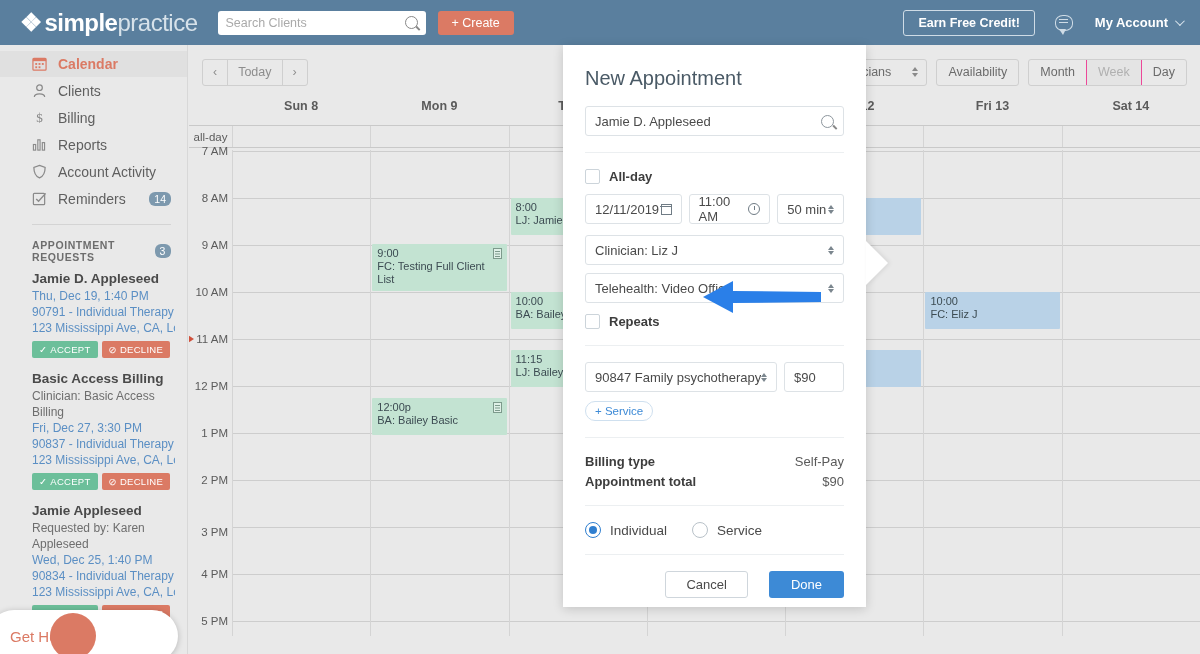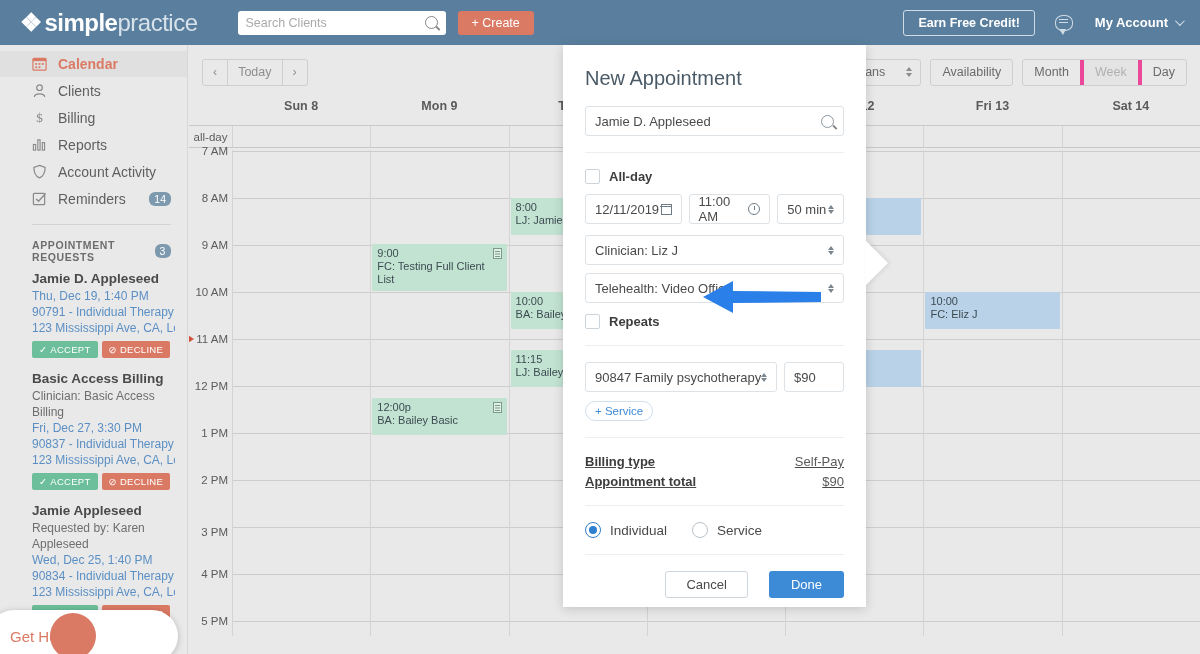--- a/index.html
+++ b/index.html
@@ -17,21 +17,21 @@
     position:absolute; left:0; top:0; width:1200px; height:45px;
     background:#5a7f9e; display:flex; align-items:center;
   }
   .logo-wrap { display:flex; align-items:center; margin-left:20px; }
   .logo-mark { color:#fff; font-size:25px; line-height:1; margin-right:2px; font-weight:bold;}
   .logo-text { font-size:24px; color:#fff; letter-spacing:-0.5px; }
   .logo-text b { font-weight:bold; }
   .logo-text span { font-weight:normal; color:#d7e2ea; }
 
   .search-box {
-    margin-left:40px; width:208px; height:24px; background:#fff;
+    margin-left:20px; width:208px; height:24px; background:#fff;
     border-radius:3px; display:flex; align-items:center; padding:0 8px;
     position:relative;
     justify-content:flex-end;
   }
   .search-box input {
     border:none; outline:none; font-size:12.5px; color:#999;
     font-family:"Liberation Sans", sans-serif; flex:1; background:transparent;
   }
   .search-box input::placeholder { color:#aaa; }
   .mag { width:13px;height:13px;border:1.5px solid #888;border-radius:50%;position:relative;flex:none;}
@@ -124,21 +124,21 @@
   }
   .spin { margin-left:auto; display:flex; flex-direction:column; gap:2px; }
   .spin i { width:0;height:0;border-left:3.5px solid transparent;border-right:3.5px solid transparent; }
   .spin i.up { border-bottom:4px solid #8a8a8a; }
   .spin i.dn { border-top:4px solid #8a8a8a; }
   .avail-btn {
     border:1px solid #cfcfcf; border-radius:3px; background:#e9e9e9; height:27px;
     display:flex;align-items:center;padding:0 11px;font-size:12.5px;color:#6b6b6b;cursor:pointer;
   }
   .viewgroup { display:flex; border:1px solid #cfcfcf; border-radius:3px; overflow:hidden; height:27px;}
-  .viewgroup > div { display:flex;align-items:center;padding:0 11px;font-size:12.5px;color:#6b6b6b;cursor:pointer;border-right:4px solid #ec4899;}
+  .viewgroup > div { display:flex;align-items:center;padding:0 11px;font-size:12.5px;color:#6b6b6b;cursor:pointer;border-right:1px solid #ec4899;}
   .viewgroup > div:last-child{border-right:none;}
   .viewgroup > div.dim { color:#b0b0b0; background:#e4e4e4; }
 
   .daynames { display:flex; height:26px; padding-left:43px; }
   .dayname { flex:1; text-align:center; font-size:12.5px; color:#5b5b5b; font-weight:bold; }
 
   .grid-wrap { position:absolute; left:0; right:0; top:80px; bottom:18px; overflow:hidden; }
   .allday-row { display:flex; height:23px; border-top:1px solid #c9c9c9; border-bottom:1px solid #c9c9c9;}
   .allday-label { width:43px; font-size:11.5px; color:#5b5b5b; display:flex;align-items:center;justify-content:center; }
   .allday-cell { flex:1; border-left:1px solid #d4d4d4; }
@@ -206,21 +206,21 @@
   .sp2 i.dn{border-top:4px solid #7b868e;}
 
   .svc-row { display:flex; gap:7px; margin-bottom:9px; }
   .f-svc { flex:1; min-width:0; }
   .f-svc span { overflow:hidden; white-space:nowrap; }
   .f-price { width:60px; }
   .add-svc {
     display:inline-flex; align-items:center; border:1px solid #cfe0ef; border-radius:12px;
     padding:3px 9px; font-size:11.5px; color:#3d8ad6; cursor:pointer;
   }
-  .bill-row { display:flex; justify-content:space-between; font-size:13px; margin-bottom:5px;text-decoration:underline;}
+  .bill-row { display:flex; justify-content:space-between; font-size:13px; margin-bottom:5px;}
   .bill-row .k { font-weight:bold; color:#3d3d3d; }
   .bill-row .v { color:#5a5a5a; }
   .actions { display:flex; justify-content:flex-end; gap:21px; }
   .btn-cancel {
     border:1px solid #cfd6dc; background:#fff; border-radius:3px; height:27px;
     padding:0 20px; font-size:13px; color:#4a4a4a; cursor:pointer; font-family:"Liberation Sans",sans-serif;
   }
   .btn-done {
     border:none; background:#3d8ad6; border-radius:3px; height:27px;
     padding:0 22px; font-size:13px; color:#fff; cursor:pointer; font-family:"Liberation Sans",sans-serif;

